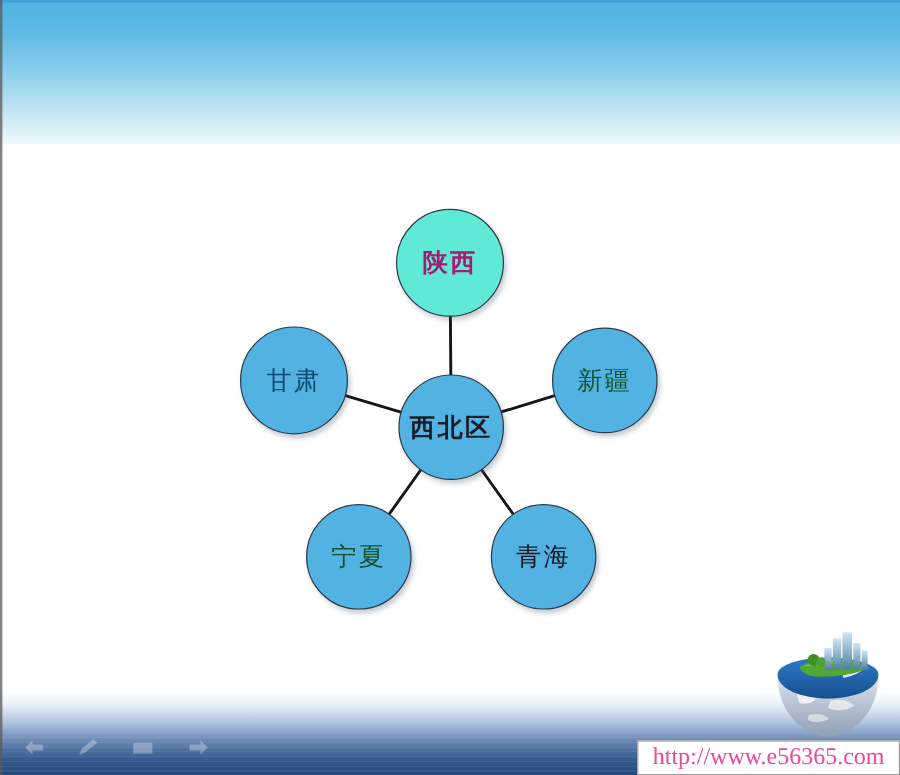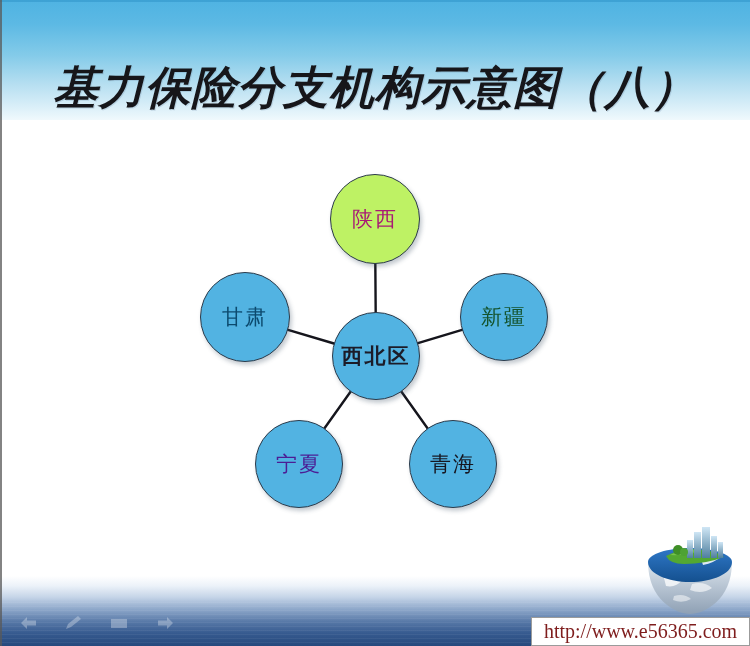--- a/index.html
+++ b/index.html
@@ -150,21 +150,21 @@
     background: #ffffff;
     border: 1px solid #9b9b9b;
     box-sizing: border-box;
     display: flex;
     align-items: center;
     justify-content: center;
   }
   .url-text {
     font-family: "Liberation Serif", "DejaVu Serif", serif;
     font-size: 20px;
-    color: #7f1d1d;
+    color: #ec4899;
     white-space: nowrap;
   }
 </style>
 </head>
 <body>
 
 <div id="slide">
 
   <div class="sky"></div>
   <div class="sky-top-line"></div>
@@ -189,47 +189,46 @@
         <rect x="3" y="5" width="16" height="9" fill="#ffffff"></rect>
       </svg>
     </div>
     <div class="wt" style="left:136px;">
       <svg width="22" height="18" viewBox="0 0 22 18">
         <path d="M13 3 L19 9 L13 15 L13 11.5 L4 11.5 L4 6.5 L13 6.5 Z" fill="#ffffff"></path>
       </svg>
     </div>
   </div>
 
-  <div class="title">基力保险分支机构示意图（八）</div>
 
   <div id="diagram">
     <svg class="edges" width="750" height="646">
       <g id="edge-group">
           <line x1="375.68613974788406" y1="313.00114546011554" x2="375.32115932774656" y2="262.99882790127714" stroke="#15151c" stroke-width="2.4" stroke-linecap="round"></line>
           <line x1="417.1330830621837" y1="343.4672637544909" x2="462.8669169378163" y2="329.5327362455091" stroke="#15151c" stroke-width="2.4" stroke-linecap="round"></line>
           <line x1="400.96256618780177" y1="391.0124304971765" x2="428.03743381219823" y2="428.9875695028235" stroke="#15151c" stroke-width="2.4" stroke-linecap="round"></line>
           <line x1="351.03743381219823" y1="391.0124304971765" x2="323.96256618780177" y2="428.9875695028235" stroke="#15151c" stroke-width="2.4" stroke-linecap="round"></line>
           <line x1="334.7875847212541" y1="343.73065499335047" x2="287.17084354104225" y2="329.5546786114553" stroke="#15151c" stroke-width="2.4" stroke-linecap="round"></line>
         </g>
     </svg>
     <div id="node-layer">
         <div class="node" style="left: 332px; top: 312px; width: 88px; height: 88px; background: rgb(82, 179, 226); border-color: rgb(43, 58, 74); font-weight: bold;">
           <span class="node-label" style="color: rgb(28, 28, 40);">西北区</span>
         </div>
-        <div class="node" style="left: 330px; top: 174px; width: 90px; height: 90px; background: #bef264; border-color: rgb(43, 58, 74);">
+        <div class="node" style="left: 330px; top: 174px; width: 90px; height: 90px; background: #5eead4; border-color: rgb(43, 58, 74); font-weight: bold;">
           <span class="node-label" style="color: rgb(168, 27, 116);">陕西</span>
         </div>
         <div class="node" style="left: 460px; top: 273px; width: 88px; height: 88px; background: rgb(82, 179, 226); border-color: rgb(43, 58, 74);">
           <span class="node-label" style="color: #14532d;">新疆</span>
         </div>
         <div class="node" style="left: 409px; top: 420px; width: 88px; height: 88px; background: rgb(82, 179, 226); border-color: rgb(43, 58, 74); text-align: center;">
           <span class="node-label" style="color: rgb(22, 22, 32);">青海</span>
         </div>
         <div class="node" style="left: 255px; top: 420px; width: 88px; height: 88px; background: rgb(82, 179, 226); border-color: rgb(43, 58, 74);">
-          <span class="node-label" style="color: #4c1d95;">宁夏</span>
+          <span class="node-label" style="color: #14532d;">宁夏</span>
         </div>
         <div class="node" style="left: 200px; top: 272px; width: 90px; height: 90px; background: rgb(82, 179, 226); border-color: rgb(43, 58, 74);">
           <span class="node-label" style="color: #0c4a6e;">甘肃</span>
         </div>
       </div>
   </div>
 
   <div class="globe-wrap">
     <svg width="100" height="92" viewBox="0 0 100 92">
       <defs>

